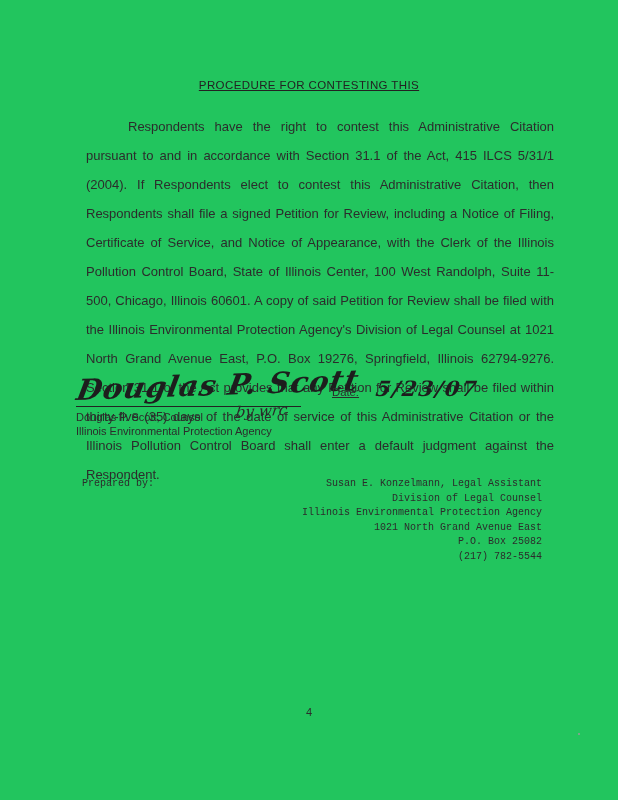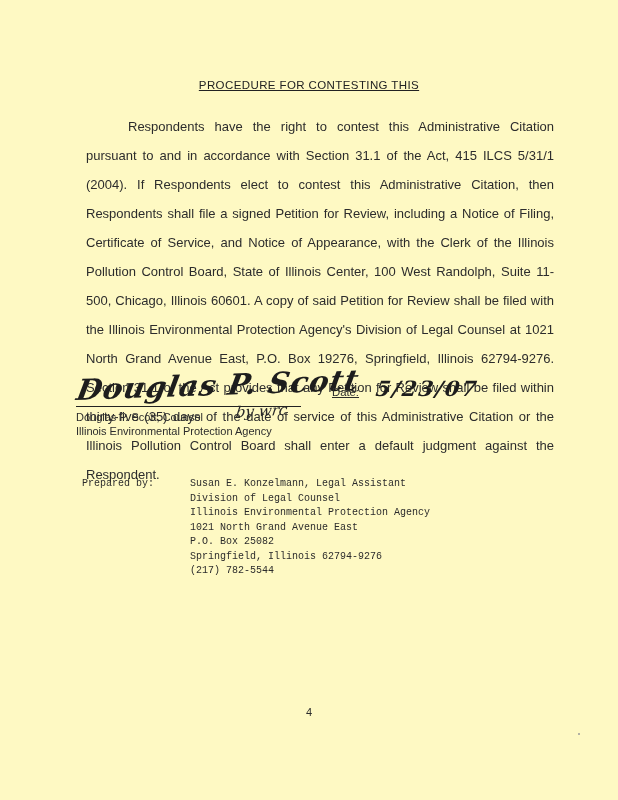--- a/index.html
+++ b/index.html
@@ -5,21 +5,21 @@
   html, body {
     margin: 0;
     padding: 0;
     background: #e8e8e8;
   }
   .page {
     position: relative;
     width: 618px;
     height: 800px;
     margin: 0 auto;
-    background: #fef9c3;
+    background: #22c55e;
     font-family: "Liberation Sans", sans-serif;
     color: #2b2b2b;
     overflow: hidden;
   }
   .doc-title {
     position: absolute;
     top: 78px;
     left: 0;
     width: 100%;
     text-align: center;
@@ -118,20 +118,21 @@
     color: #2c2c2c;
     display: flex;
     font-family: Liberation Mono, monospace;
   }
   .prepared-label {
     width: 108px;
     flex: 0 0 108px;
   }
   .prepared-lines {
     flex: 1;
+    text-align: right;
   }
   .prepared-lines div {
     white-space: nowrap;
   }
   .page-number {
     position: absolute;
     top: 706px;
     left: 0;
     width: 100%;
     text-align: center;
@@ -172,21 +173,20 @@
   </div>
 
   <div class="prepared">
     <div class="prepared-label">Prepared by:</div>
     <div class="prepared-lines">
       <div>Susan E. Konzelmann, Legal Assistant</div>
       <div>Division of Legal Counsel</div>
       <div>Illinois Environmental Protection Agency</div>
       <div>1021 North Grand Avenue East</div>
       <div>P.O. Box 25082</div>
-      <div>Springfield, Illinois 62794-9276</div>
       <div>(217) 782-5544</div>
     </div>
   </div>
 
   <div class="page-number">4</div>
 
   <div class="scan-artifact"></div>
 
 </div>
 

